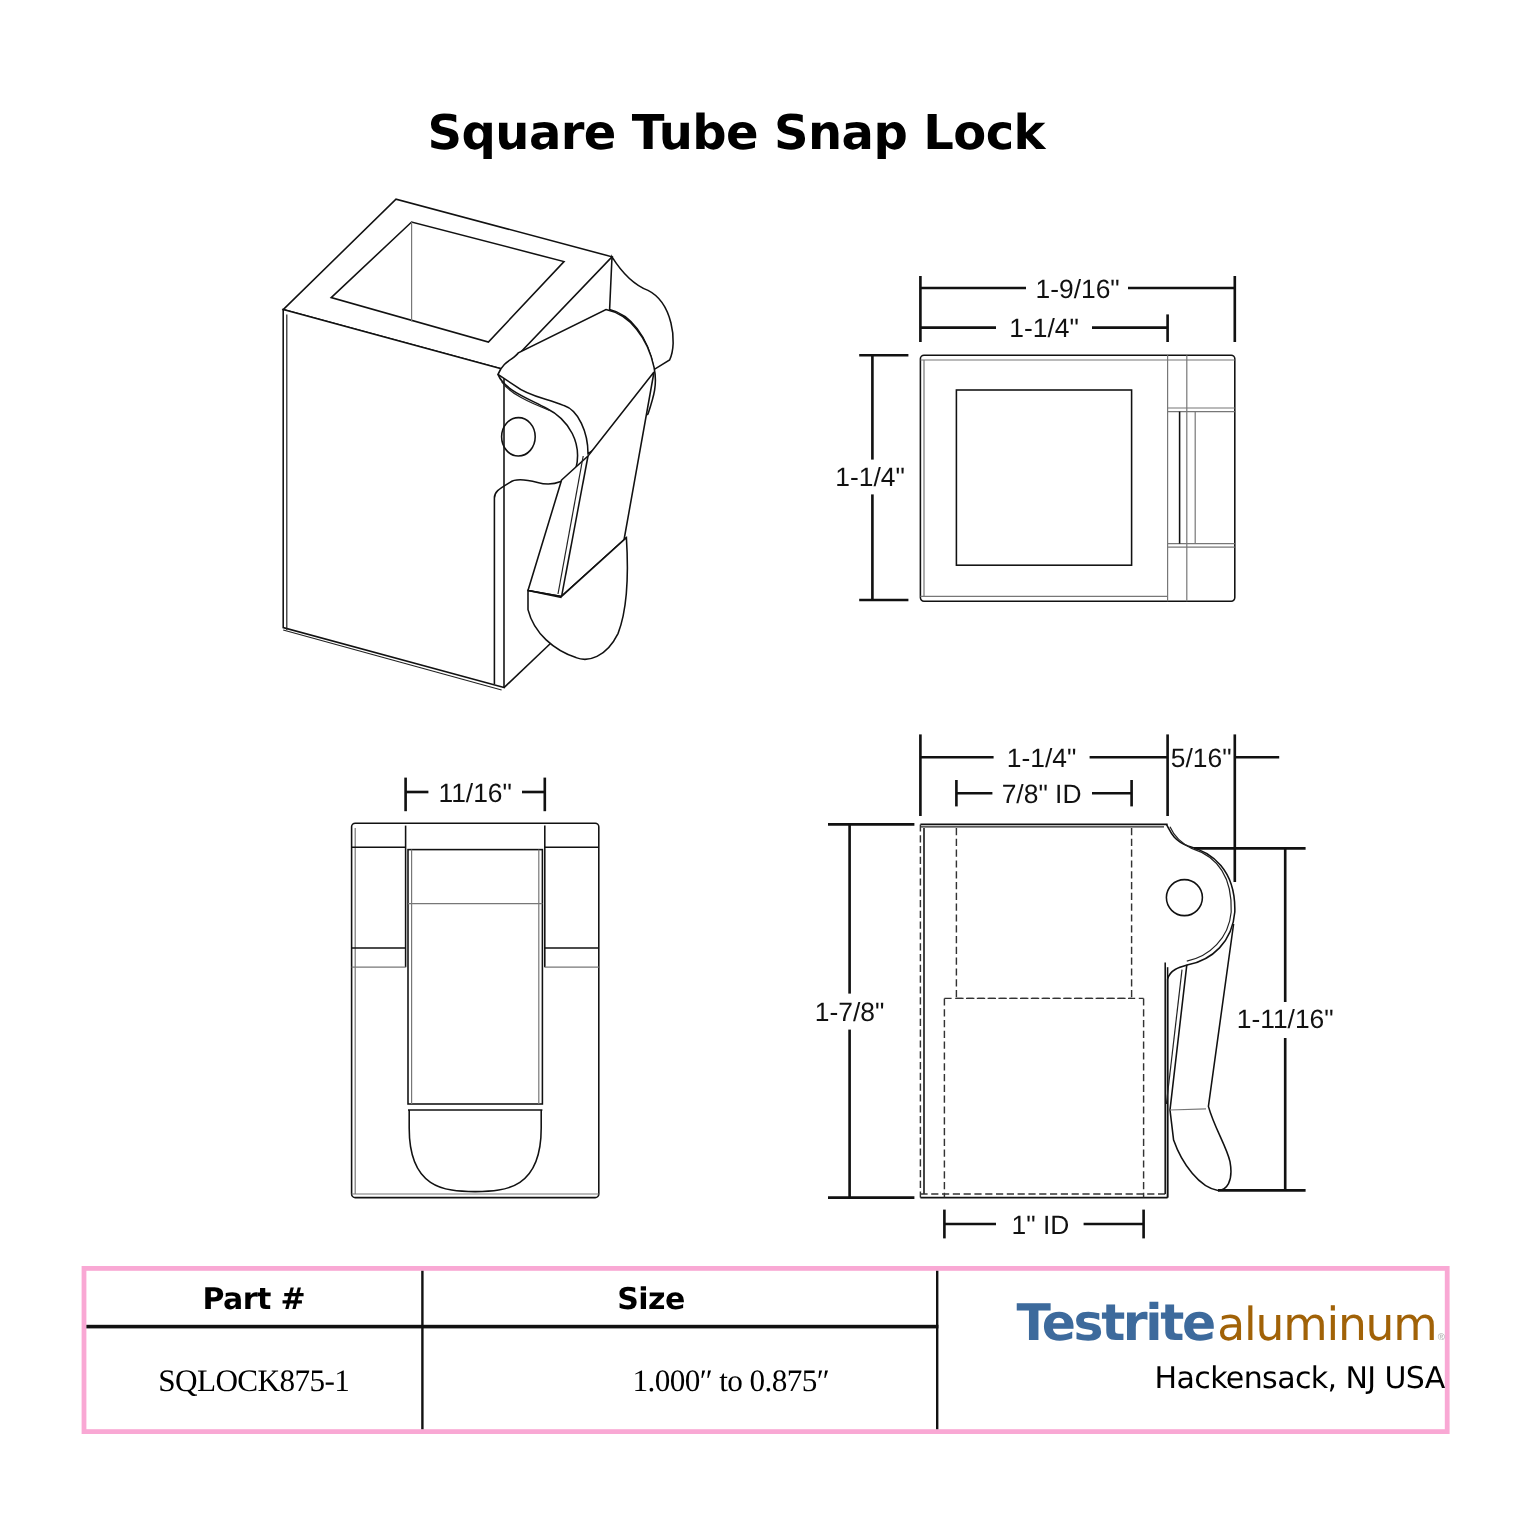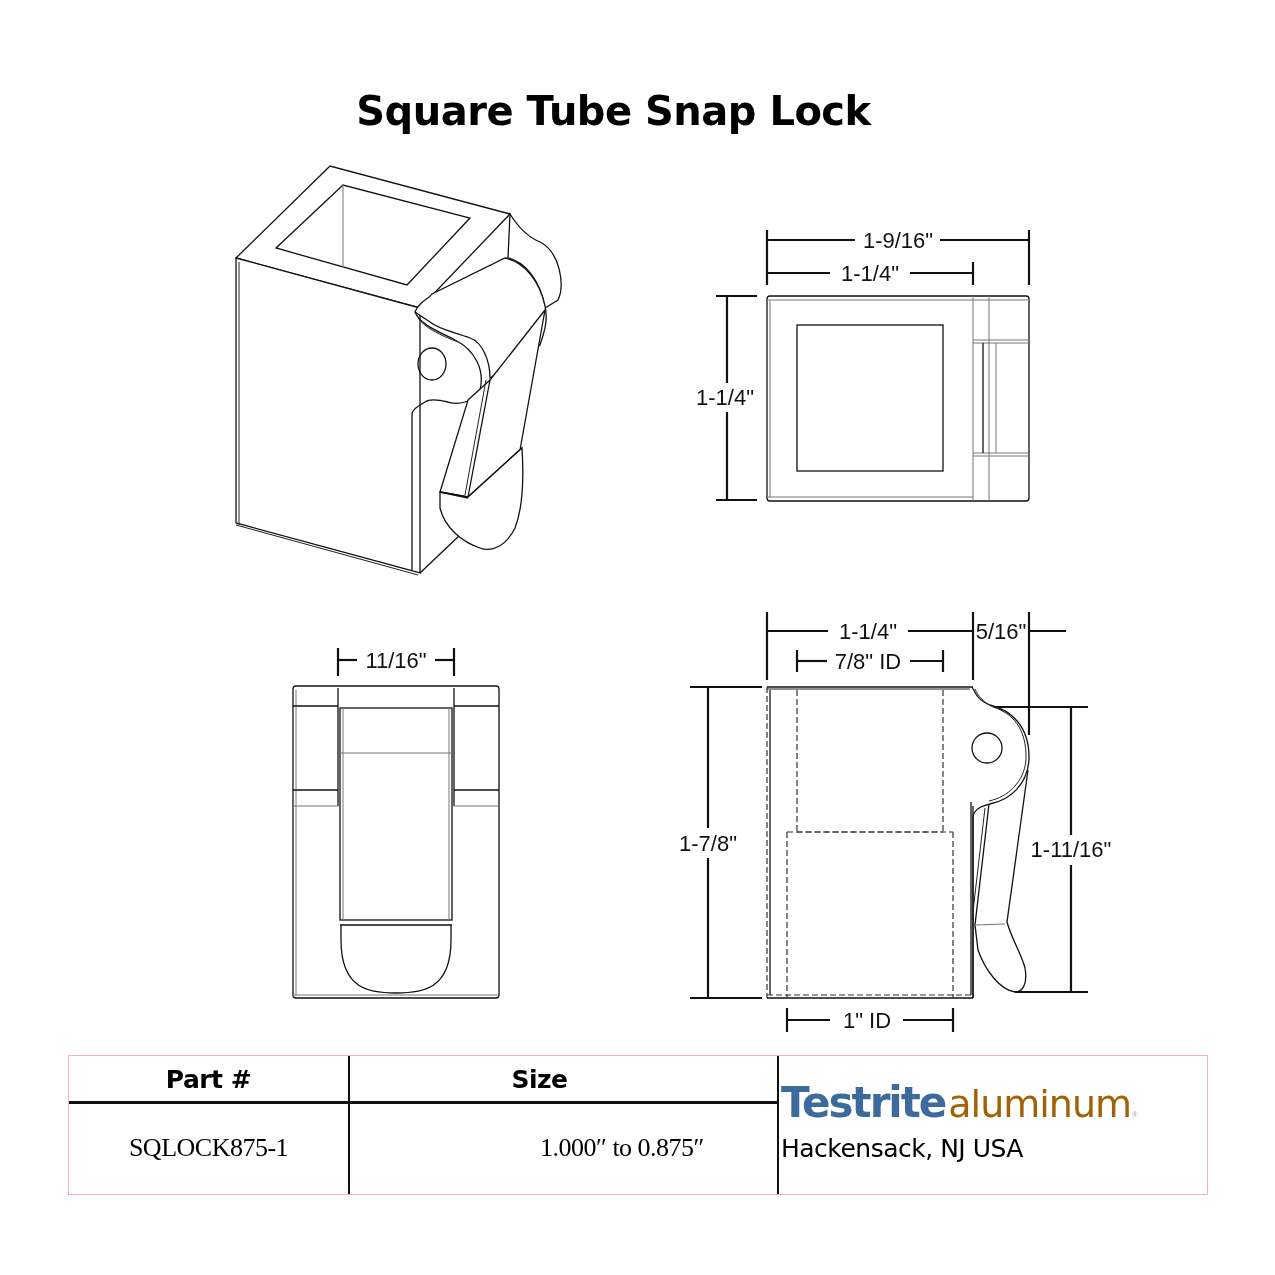--- a/index.html
+++ b/index.html
@@ -7,27 +7,27 @@
   .title { position: absolute; left: 0; top: 88px; width: 1227px; text-align: center; font-family: "DejaVu Sans", sans-serif; font-weight: bold; font-size: 40px; letter-spacing: -0.5px; }
   svg.drawing { position: absolute; left: 0; top: 0; width: 1275px; height: 1050px; }
   svg text { font-family: "Liberation Sans", sans-serif; font-size: 22px; fill: #111; }
   .ln { stroke: #111; stroke-width: 1.3; fill: none; }
   .lnt { stroke: #222; stroke-width: 1; fill: none; }
   .lng { stroke: #777; stroke-width: 1; fill: none; }
   .dim { stroke: #111; stroke-width: 2.2; fill: none; }
   .dash { stroke: #333; stroke-width: 1.2; fill: none; stroke-dasharray: 6 3; }
   .white { fill: #fff; }
 
-  .spec-table { position: absolute; left: 68px; top: 1055px; width: 1140px; height: 140px; border: 1px solid #f9a8d4; box-sizing: border-box; }
+  .spec-table { position: absolute; left: 68px; top: 1055px; width: 1140px; height: 140px; border: 4px solid #f9a8d4; box-sizing: border-box; }
   .cell { position: absolute; box-sizing: border-box; display: flex; align-items: center; justify-content: center; }
   .hdr { font-family: "DejaVu Sans", sans-serif; font-weight: bold; font-size: 25px; letter-spacing: -0.5px; }
   .val { font-family: Liberation Serif, serif; font-size: 26px; letter-spacing: -0.5px; }
   .vline { position: absolute; top: 0; bottom: 0; width: 2px; background: #111; }
   .hline { position: absolute; height: 3px; background: #111; }
-  .brand { position: absolute; left: 712px; top: 0; right: 0; bottom: 0; display: flex; flex-direction: column; align-items: flex-start; justify-content: center; }
+  .brand { position: absolute; left: 712px; top: 0; right: 0; bottom: 0; display: flex; flex-direction: column; align-items: flex-end; justify-content: center; }
   .logo { display: flex; align-items: baseline; line-height: 1; margin-top: -6px; }
   .logo-strong { font-family: "DejaVu Sans", sans-serif; font-weight: bold; font-size: 42px; color: #3d6a9c; letter-spacing: -2px; }
   .logo-light { font-family: "DejaVu Sans", sans-serif; font-size: 38px; color: #a16207; letter-spacing: -1px; margin-left: 3px; font-weight: normal; }
   .logo-reg { font-size: 8px; color: #a8a8a8; margin-left: 1px; }
   .location { font-family: "DejaVu Sans", sans-serif; font-size: 25px; margin-top: 10px; letter-spacing: -0.5px; }
 </style>
 </head>
 <body>
 
 <div class="title">Square Tube Snap Lock</div>
@@ -183,21 +183,21 @@
   </g>
 </svg>
 
 <div class="spec-table">
   <div class="cell hdr" style="left:0; top:0; width:279px; height:46px;">Part #</div>
   <div class="cell hdr" style="left:281px; top:0; width:379px; height:46px;">Size</div>
   <div class="hline" style="left:0; width:710px; top:45px;"></div>
   <div class="vline" style="left:279px;"></div>
   <div class="vline" style="left:708px;"></div>
   <div class="cell val" style="left:0; top:48px; width:279px; height:88px;">SQLOCK875-1</div>
-  <div class="cell val" style="left:296px; top:48px; width:514px; height:88px;">1.000″ to 0.875″</div>
+  <div class="cell val" style="left:280px; top:48px; width:514px; height:88px;">1.000″ to 0.875″</div>
 
   <div class="brand">
     <div class="logo">
       <span class="logo-strong">Testrite</span>
       <span class="logo-light">aluminum</span>
       <span class="logo-reg">®</span>
     </div>
     <div class="location">Hackensack, NJ USA</div>
   </div>
 </div>

